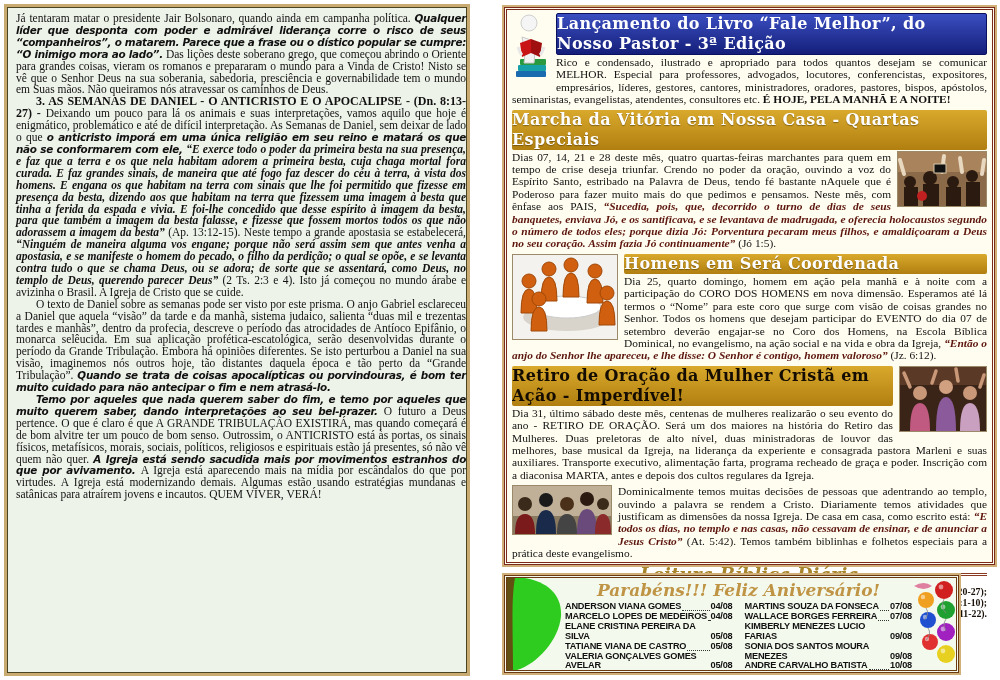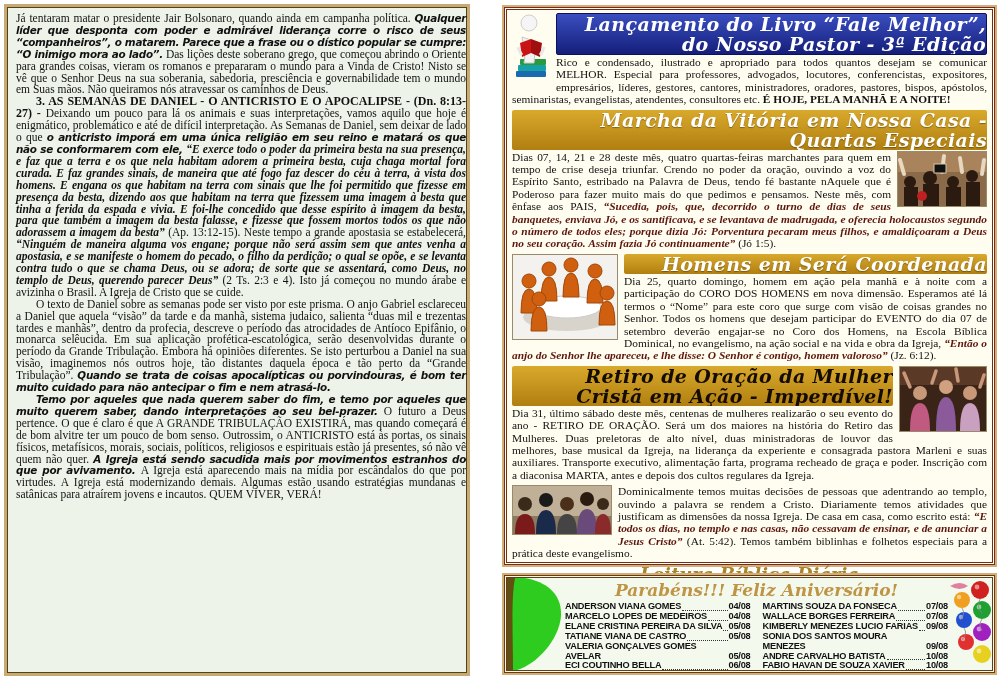--- a/index.html
+++ b/index.html
@@ -13,41 +13,41 @@
     left:7px;top:7px;width:460px;height:666px;
     background:#edf3e9;border:1.5px solid #4a4420;outline:3px solid #c9aa70;
     padding:5px 0 4px 8px;
   }
   .right-page{
     left:504px;top:7px;width:491px;height:558px;
     background:#fffdf0;border:3px double #7a2a1a;outline:2px solid #d0b078;
     padding:3px 5px;
   }
   .bday-box{
-    left:504px;top:575px;width:491px;height:98px;
+    left:504px;top:575px;width:455px;height:98px;
     background:#f4f9ee;border:3px double #6b3a10;outline:2px solid #d0b078;
     overflow:hidden;
   }
   
   .article p{
     margin:0;text-align:justify;font-size:11.5px;line-height:11.9px;
   }
   .article p.ind{text-indent:20px;}
   .seg-n{font-family:"Liberation Serif",serif;}
   .seg-b{font-weight:bold;}
   .seg-bi{font-weight:bold;font-style:italic;}
   .seg-bs{font-family:"DejaVu Sans",sans-serif;font-weight:bold;font-style:italic;font-size:10.4px;letter-spacing:-0.3px;}
   .seg-q{font-weight:bold;font-style:italic;color:#5c150c;}
   .seg-h{font-weight:bold;font-size:12px;}
   
   .sec{margin-bottom:4px;position:relative;}
   .banner{
-    overflow:hidden;text-align:right;
-    font-family:"DejaVu Serif",serif;font-style:italic;font-weight:bold;
-    font-size:19px;line-height:20px;letter-spacing:0.4px;
+    overflow:hidden;text-align:left;
+    font-family:"DejaVu Serif",serif;font-weight:bold;
+    font-size:16px;line-height:20px;letter-spacing:0.4px;
     border-radius:2px;
   }
   .banner.blue{background:linear-gradient(#3a4ec0,#151f7a);color:#ffffff;border:1px solid #0a1060;}
   .banner.gold{background:linear-gradient(#d9a92c,#b07f10);color:#ffffff;text-shadow:0 1px 1px rgba(0,0,0,.35);}
   .banner.gold.dk{color:#140c00;text-shadow:none;}
   .sec p.body{
     margin:1px 0 0 0;text-align:justify;font-size:11.4px;line-height:12.4px;
   }
   .float-l{float:left;margin:0 6px 2px 0;}
   .float-r{float:right;margin:0 0 2px 6px;}

